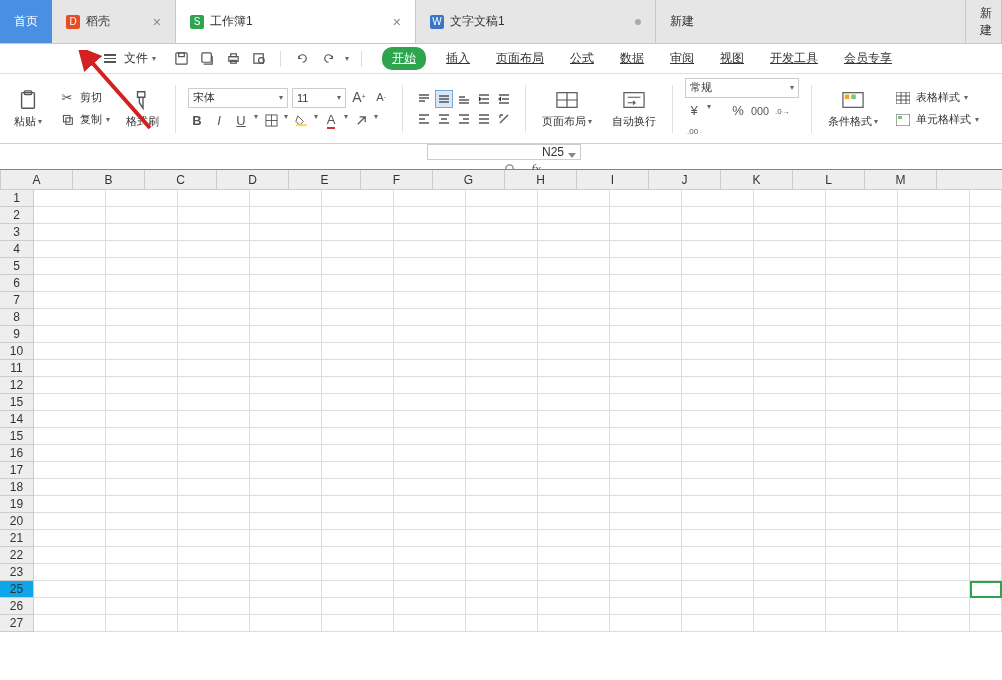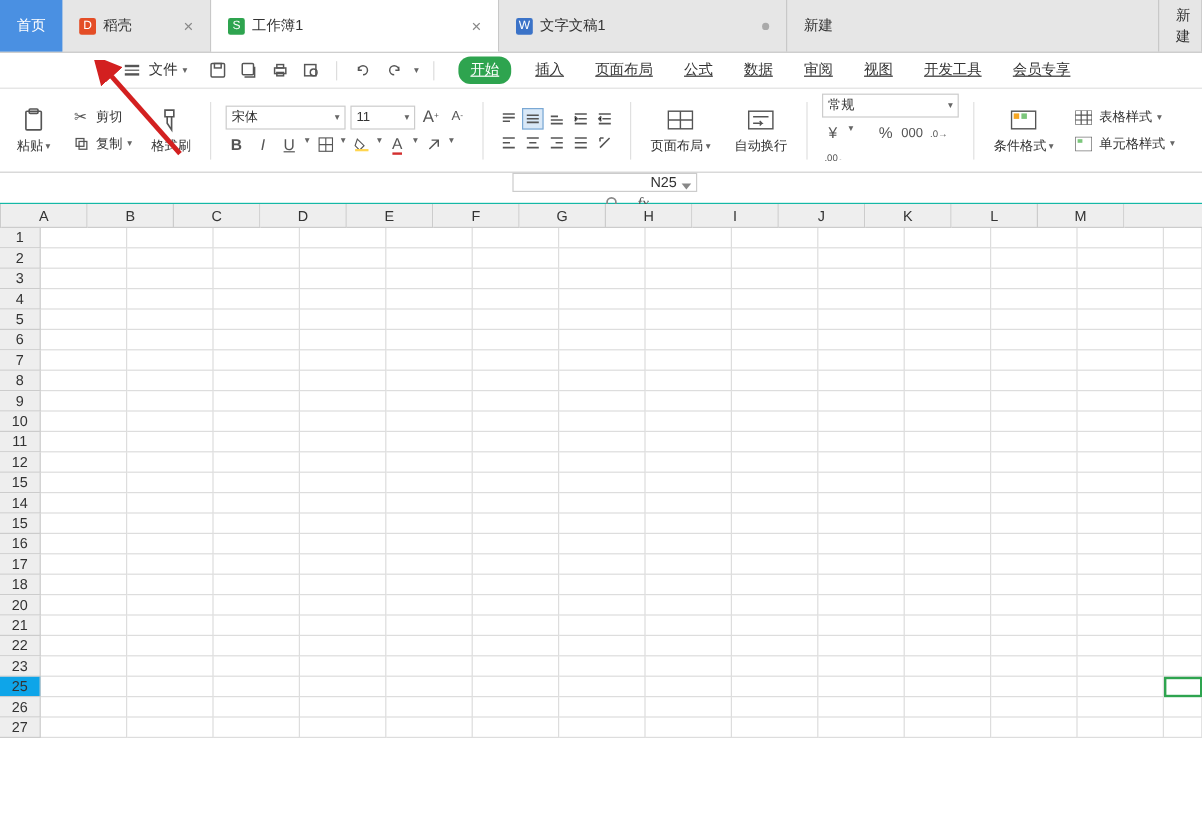--- a/index.html
+++ b/index.html
@@ -728,20 +728,37 @@
           <div class="cell"></div>
           <div class="cell"></div>
           <div class="cell"></div>
           <div class="cell"></div>
           <div class="cell"></div>
           <div class="cell"></div>
           <div class="cell"></div>
           <div class="cell last"></div>
         </div>
         <div class="row">
+          <div class="rowhdr">19</div>
+          <div class="cell"></div>
+          <div class="cell"></div>
+          <div class="cell"></div>
+          <div class="cell"></div>
+          <div class="cell"></div>
+          <div class="cell"></div>
+          <div class="cell"></div>
+          <div class="cell"></div>
+          <div class="cell"></div>
+          <div class="cell"></div>
+          <div class="cell"></div>
+          <div class="cell"></div>
+          <div class="cell"></div>
+          <div class="cell last"></div>
+        </div>
+        <div class="row">
           <div class="rowhdr">20</div>
           <div class="cell"></div>
           <div class="cell"></div>
           <div class="cell"></div>
           <div class="cell"></div>
           <div class="cell"></div>
           <div class="cell"></div>
           <div class="cell"></div>
           <div class="cell"></div>
           <div class="cell"></div>

